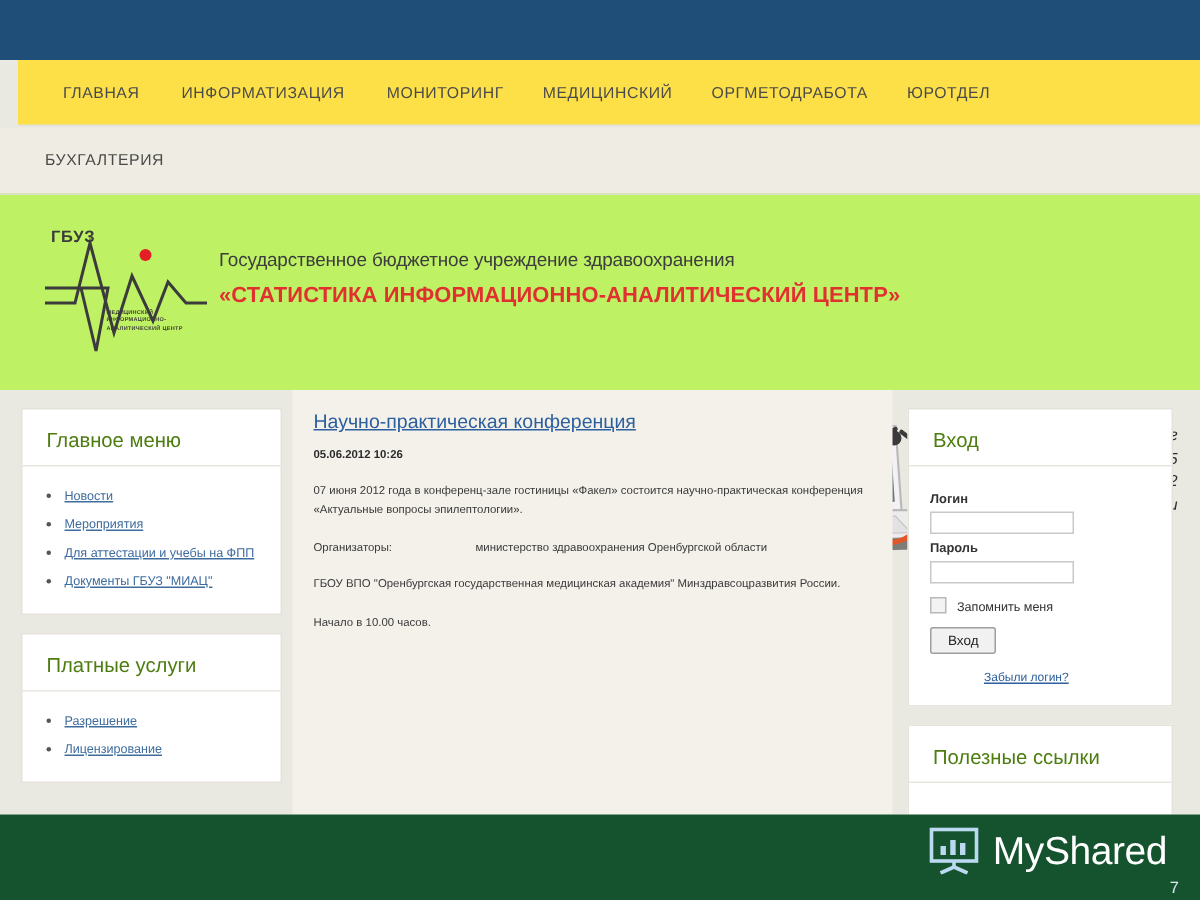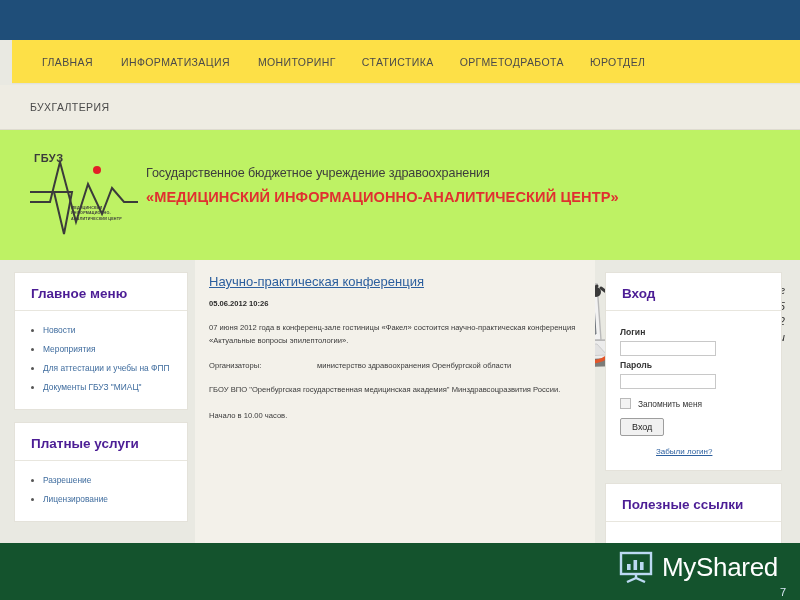--- a/index.html
+++ b/index.html
@@ -160,39 +160,40 @@
     height: 285px;
   }
 
   .card {
     background: #ffffff;
     border: 1px solid #e4e2da;
   }
 
   .card-title {
     font-size: 13.5px;
-    color: #4c1d95;
+    color: #4d7c0f;
     padding: 13px 16px 9px 16px;
     border-bottom: 1px solid #e8e6de;
     margin: 0 0 2px 0;
-    font-weight: bold;
+    font-weight: normal;
   }
 
   
   .col-left { position: absolute; left: 14px; top: 12px; width: 174px; }
   .menu-list { list-style: none; padding: 8px 0 12px 0; margin: 0; }
   .menu-list li {
     position: relative;
     padding: 0 8px 0 28px;
     font-size: 8.4px;
     line-height: 19px;
     color: #3f6c9e;
     cursor: pointer;
     white-space: nowrap;
     overflow: hidden;
+    text-decoration: underline;
   }
   .menu-list li::before {
     content: "";
     position: absolute;
     left: 16px; top: 8px;
     width: 3px; height: 3px;
     background: #555;
     border-radius: 50%;
   }
 
@@ -326,21 +327,21 @@
 </head>
 <body>
 
 <div class="topbar"></div>
 
 <nav class="navbar">
   <div class="nav-inner">
     <a class="nav-item">ГЛАВНАЯ</a>
     <a class="nav-item">ИНФОРМАТИЗАЦИЯ</a>
     <a class="nav-item">МОНИТОРИНГ</a>
-    <a class="nav-item">СТАТИСТИКА</a>
+    <a class="nav-item">МЕДИЦИНСКИЙ</a>
     <a class="nav-item">ОРГМЕТОДРАБОТА</a>
     <a class="nav-item">ЮРОТДЕЛ</a>
   </div>
 </nav>
 
 <nav class="subnav">
   <div class="subnav-inner">
     <a class="nav-item">БУХГАЛТЕРИЯ</a>
   </div>
 </nav>
@@ -353,21 +354,21 @@
     <svg class="emblem-svg" width="112" height="86" viewBox="0 0 112 86">
       <polyline points="2,44 22,44 32,4 48,64 60,26 74,56 84,30 96,44 110,44" fill="none" stroke="#3b3b3b" stroke-width="2"></polyline>
       <polyline points="18,34 44,34 36,76 26,34" fill="none" stroke="#3b3b3b" stroke-width="2"></polyline>
       <line x1="2" y1="34" x2="18" y2="34" stroke="#3b3b3b" stroke-width="2"></line>
     </svg>
     <div class="emblem-caption">МЕДИЦИНСКИЙ ИНФОРМАЦИОННО-АНАЛИТИЧЕСКИЙ ЦЕНТР</div>
   </div>
 
   <div class="banner-title">
     <div class="banner-line1">Государственное бюджетное учреждение здравоохранения</div>
-    <div class="banner-line2">«МЕДИЦИНСКИЙ ИНФОРМАЦИОННО-АНАЛИТИЧЕСКИЙ ЦЕНТР»</div>
+    <div class="banner-line2">«СТАТИСТИКА ИНФОРМАЦИОННО-АНАЛИТИЧЕСКИЙ ЦЕНТР»</div>
   </div>
 
   <svg class="laptop" viewBox="0 0 130 100">
 
     <path d="M34,8 L100,6 L104,62 L32,64 Z" fill="#f2f2f2" stroke="#b9b9b9" stroke-width="1.4"></path>
     <path d="M40,14 L96,12 L99,56 L38,58 Z" fill="#8d9399" stroke="#6e747a" stroke-width="1"></path>
 
     <path d="M18,64 L108,62 L124,80 L26,84 Z" fill="#ececec" stroke="#b9b9b9" stroke-width="1.4"></path>
     <path d="M30,68 L100,66 L110,77 L36,80 Z" fill="#e2e2e2" stroke="#c5c5c5" stroke-width="0.8"></path>
     <path d="M22,84 L124,80 L122,88 L24,91 Z" fill="#333" opacity="0.6"></path>

